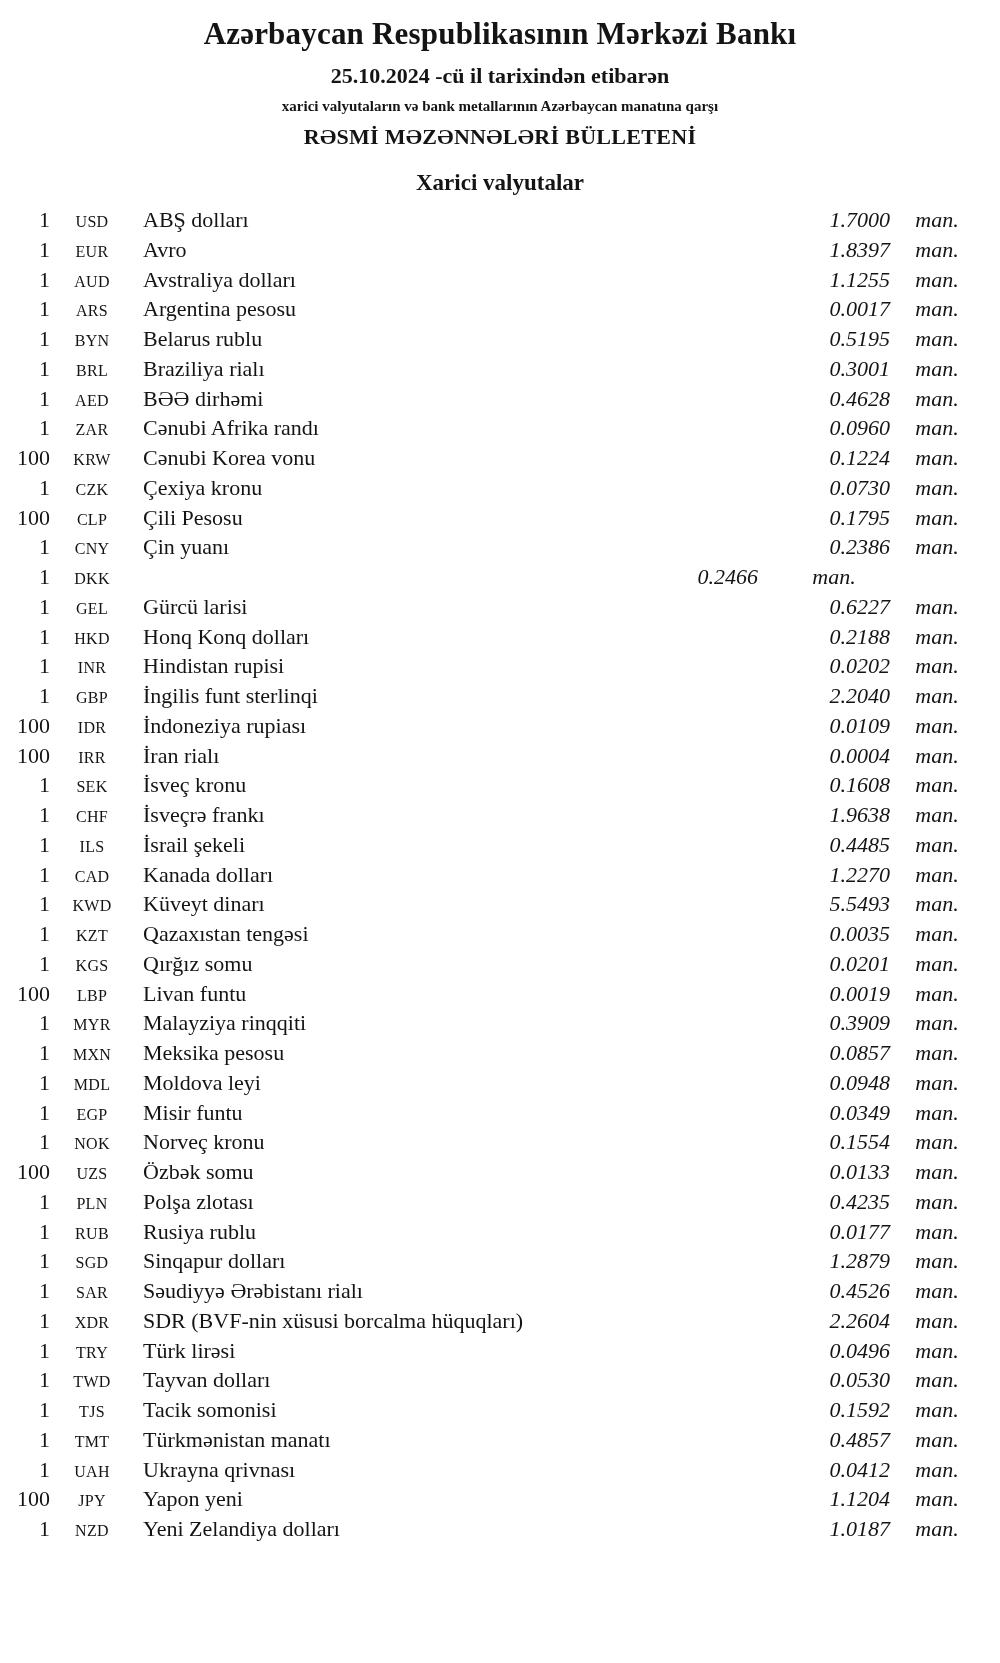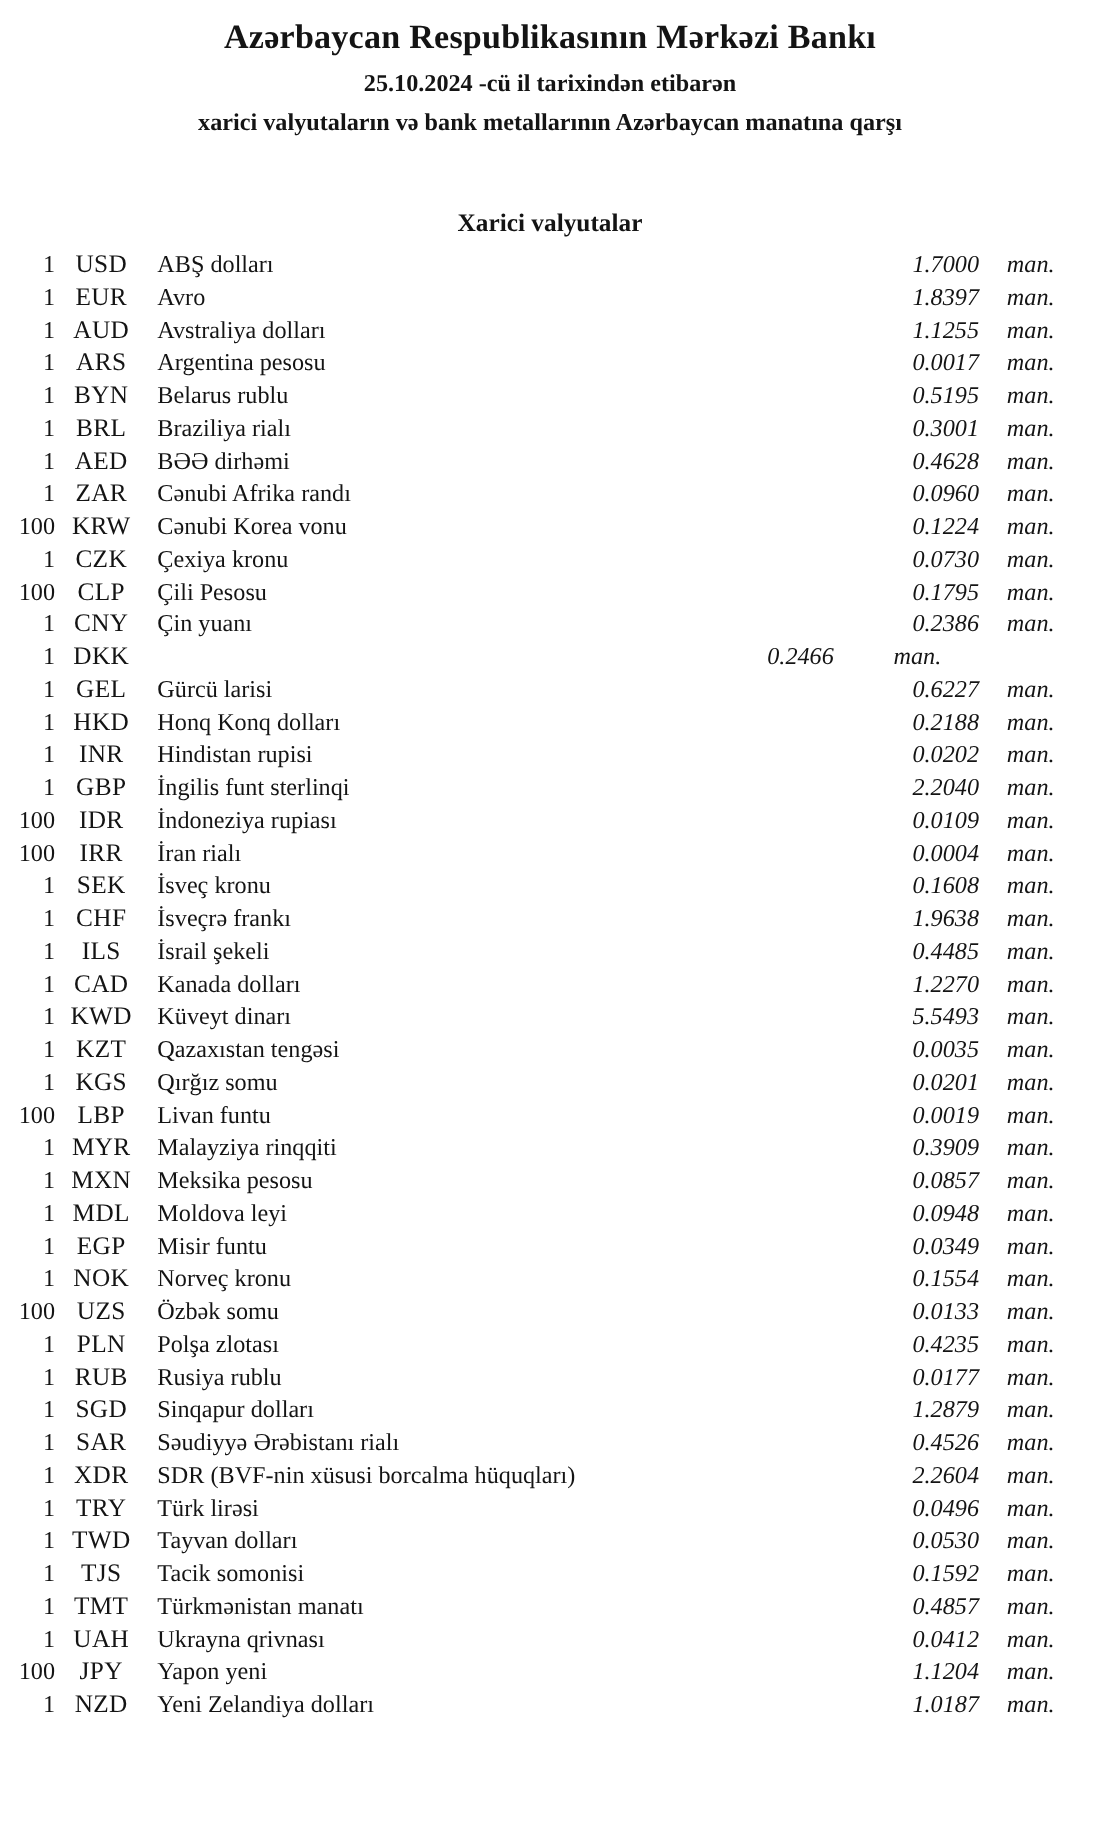--- a/index.html
+++ b/index.html
@@ -22,68 +22,69 @@
     font-weight: 700;
     letter-spacing: 0.2px;
     margin-top: 4px;
   }
   .date-line {
     font-size: 22px;
     font-weight: 700;
     margin-top: 11px;
   }
   .subtitle-line {
-    font-size: 22px;
+    font-size: 15px;
     font-weight: 700;
     margin-top: 9px;
   }
   .bulletin-title {
     font-size: 22px;
     font-weight: 700;
     margin-top: 9px;
     letter-spacing: 0.3px;
   }
 
   
   .section-title {
     text-align: center;
     font-size: 23px;
     font-weight: 700;
-    margin-top: 66px;
+    margin-top: 20px;
   }
 
   
   .rates {
     margin-top: 9px;
     width: 100%;
   }
   .rate-row {
     display: grid;
     grid-template-columns: 50px 84px 1fr 132px 74px;
     align-items: baseline;
     height: 29.75px;
     padding-right: 36px;
     font-size: 22px;
     line-height: 29.75px;
   }
   .cell-qty   { text-align: right; font-size: 22px; }
-  .cell-code  { text-align: center; font-size: 23px; letter-spacing: 0.3px; }
+  .cell-code  { text-align: center; font-size: 16px; letter-spacing: 0.3px; }
   .cell-name  { text-align: left; padding-left: 9px; white-space: nowrap; overflow: hidden; }
   .cell-rate  { text-align: right; font-weight: 400; font-style: italic; }
   .cell-unit  { text-align: center; padding-left: 20px; font-style: italic; }
 </style>
 </head>
 <body>
 
 <div class="page">
 
   <div class="header">
     <div class="bank-name">Azərbaycan Respublikasının Mərkəzi Bankı</div>
     <div class="date-line">25.10.2024 -cü il tarixindən etibarən</div>
     <div class="subtitle-line">xarici valyutaların və bank metallarının Azərbaycan manatına qarşı</div>
+    <div class="bulletin-title">RƏSMİ MƏZƏNNƏLƏRİ BÜLLETENİ</div>
   </div>
 
   <div class="section-title">Xarici valyutalar</div>
 
   <div class="rates">
   <div class="rate-row">
     <span class="cell-qty">1</span>
     <span class="cell-code">USD</span>
     <span class="cell-name">ABŞ dolları</span>
     <span class="cell-rate">1.7000</span>

